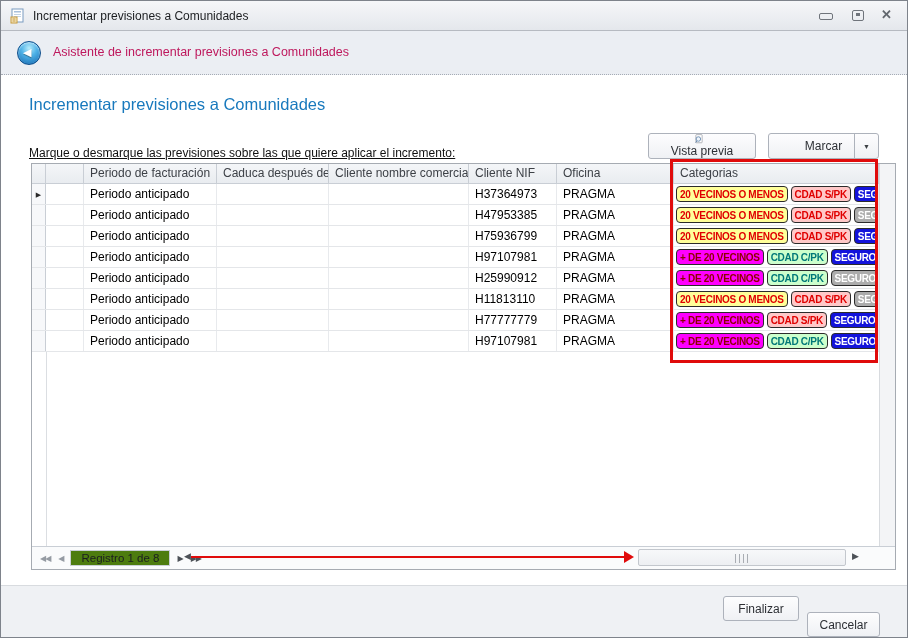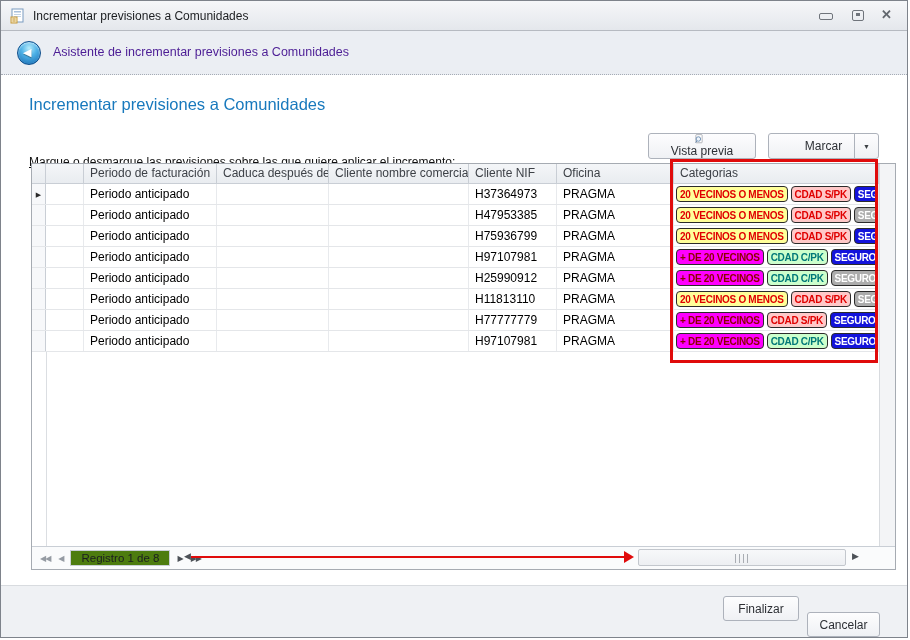--- a/index.html
+++ b/index.html
@@ -20,26 +20,26 @@
   .glyph-max span { position:absolute; left:3px; top:2px; width:4px; height:3px; background:#6f747b; }
   .glyph-close { position:absolute; left:6px; top:6px; font-size:13px; font-weight:bold; color:#62676e; }
 
   
   .wizhead { position:absolute; left:0; top:30px; right:0; height:44px;
     background:#EBEEF3; border-bottom:1px dotted #A5ABB4; }
   .backbtn { position:absolute; left:16px; top:10px; width:24px; height:24px; border-radius:50%;
     background:radial-gradient(circle at 50% 28%, #b8ecfb 0%, #4fb3e8 40%, #1266AE 100%);
     border:1px solid #0d4e8c; box-shadow:inset 0 1px 2px rgba(255,255,255,.7); }
   .backbtn span { position:absolute; left:5px; top:4px; color:#fff; font-size:11px; text-shadow:0 1px 1px rgba(0,0,0,.4); }
-  .wiztitle { position:absolute; left:52px; top:14px; font-size:12.5px; color:#4c1d95; }
+  .wiztitle { position:absolute; left:52px; top:14px; font-size:12.5px; color:#be185d; }
 
   
   .content { position:absolute; left:0; top:74px; right:0; bottom:52px; background:#fff; }
   .heading { position:absolute; left:28px; top:20px; font-size:16.5px; color:#1879BD; }
-  .instruction { position:absolute; left:28px; top:80px; font-size:12px; color:#101010;text-decoration:underline; }
+  .instruction { position:absolute; left:28px; top:71px; font-size:12px; color:#101010;text-decoration:underline; }
 
   .btn { position:absolute; height:26px; border:1px solid #ADB2BB; border-radius:3px;
     background:linear-gradient(#FDFDFE,#EFF1F4); font-size:12px; color:#2d3035;
     display:flex; align-items:center; justify-content:center; cursor:default;flex-direction:column; }
   .btn-preview { left:647px; top:58px; width:108px; }
   .btn-preview svg { margin-right:7px; }
   .btn-marcar { left:767px; top:58px; width:111px; }
   .marcar-drop { position:absolute; right:0; top:0; bottom:0; width:24px;
     border-left:1px solid #ADB2BB; display:flex; align-items:center; justify-content:center;
     font-size:7px; color:#3c4044; }

